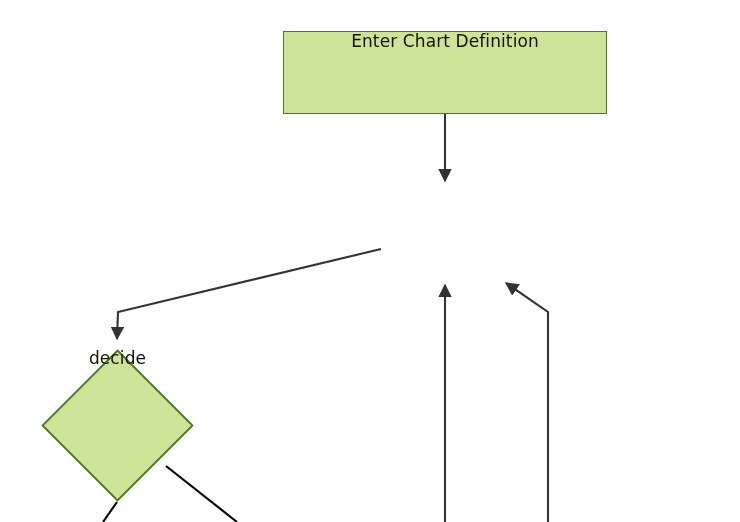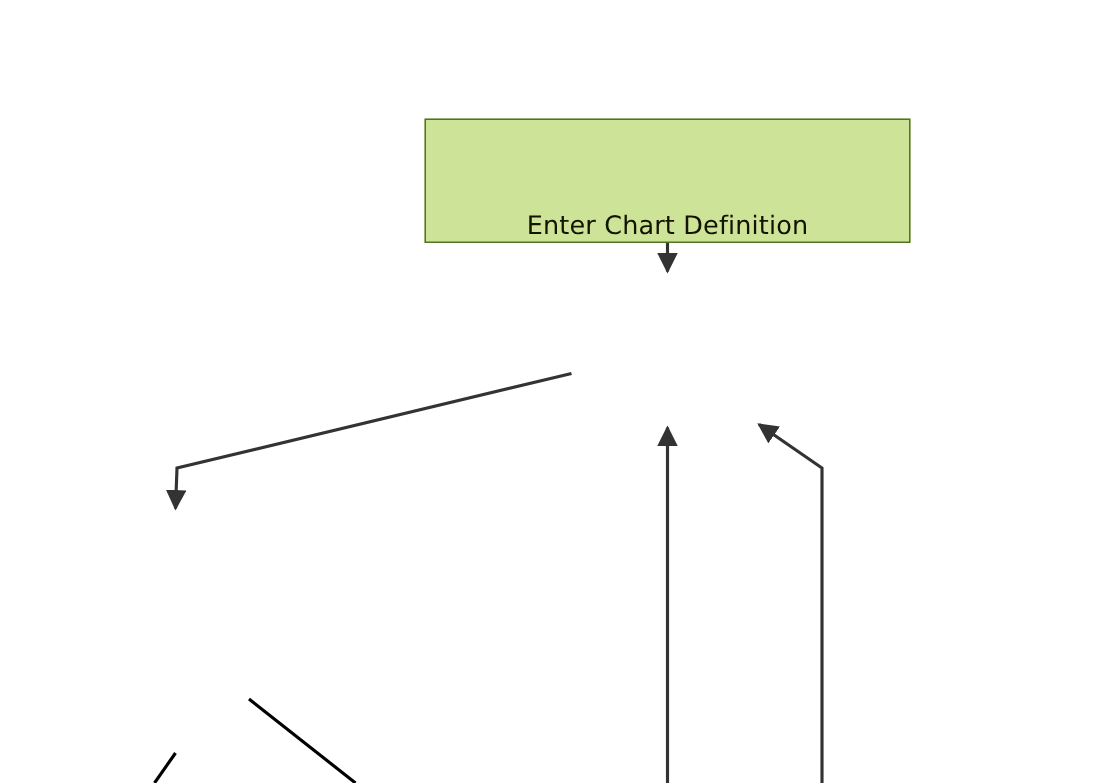--- a/index.html
+++ b/index.html
@@ -20,27 +20,26 @@
     position: absolute;
     left: 0;
     top: 0;
     width: 740px;
     height: 522px;
   }
   .node {
     position: absolute;
     box-sizing: border-box;
     display: flex;
-    align-items: flex-end;
+    align-items: flex-start;
     justify-content: center;
     background: #cde498;
     border: 1.6px solid #4f7524;
     color: #131300;
     z-index: 2;
-    margin-top: 48px;
   }
   .node-label {
     font-size: 17px;
     line-height: 1.1;
     color: #131300;
     white-space: nowrap;
     text-align: center;
     letter-spacing: 0.1px;
   }
   #node-enter {
@@ -100,14 +99,20 @@
     <path d="M 117 502 L 103 522" fill="none" stroke="#000000" stroke-width="2.1"></path>
 
     <path d="M 166 466 L 237 522" fill="none" stroke="#000000" stroke-width="2.1"></path>
   </svg>
 
   <div class="node" id="node-enter">
     <span class="node-label">Enter Chart Definition</span>
   </div>
 
 
+  <div class="node" id="node-decide">
+    <svg class="diamond-shape" viewBox="0 0 153 153" width="153" height="153" xmlns="http://www.w3.org/2000/svg">
+      <polygon points="76.5,1.5 151.5,76.5 76.5,151.5 1.5,76.5" fill="#cde498" stroke="#4f7524" stroke-width="1.8"></polygon>
+    </svg>
+    <span class="node-label">decide</span>
+  </div>
 
 </div>
 
 </body></html>

